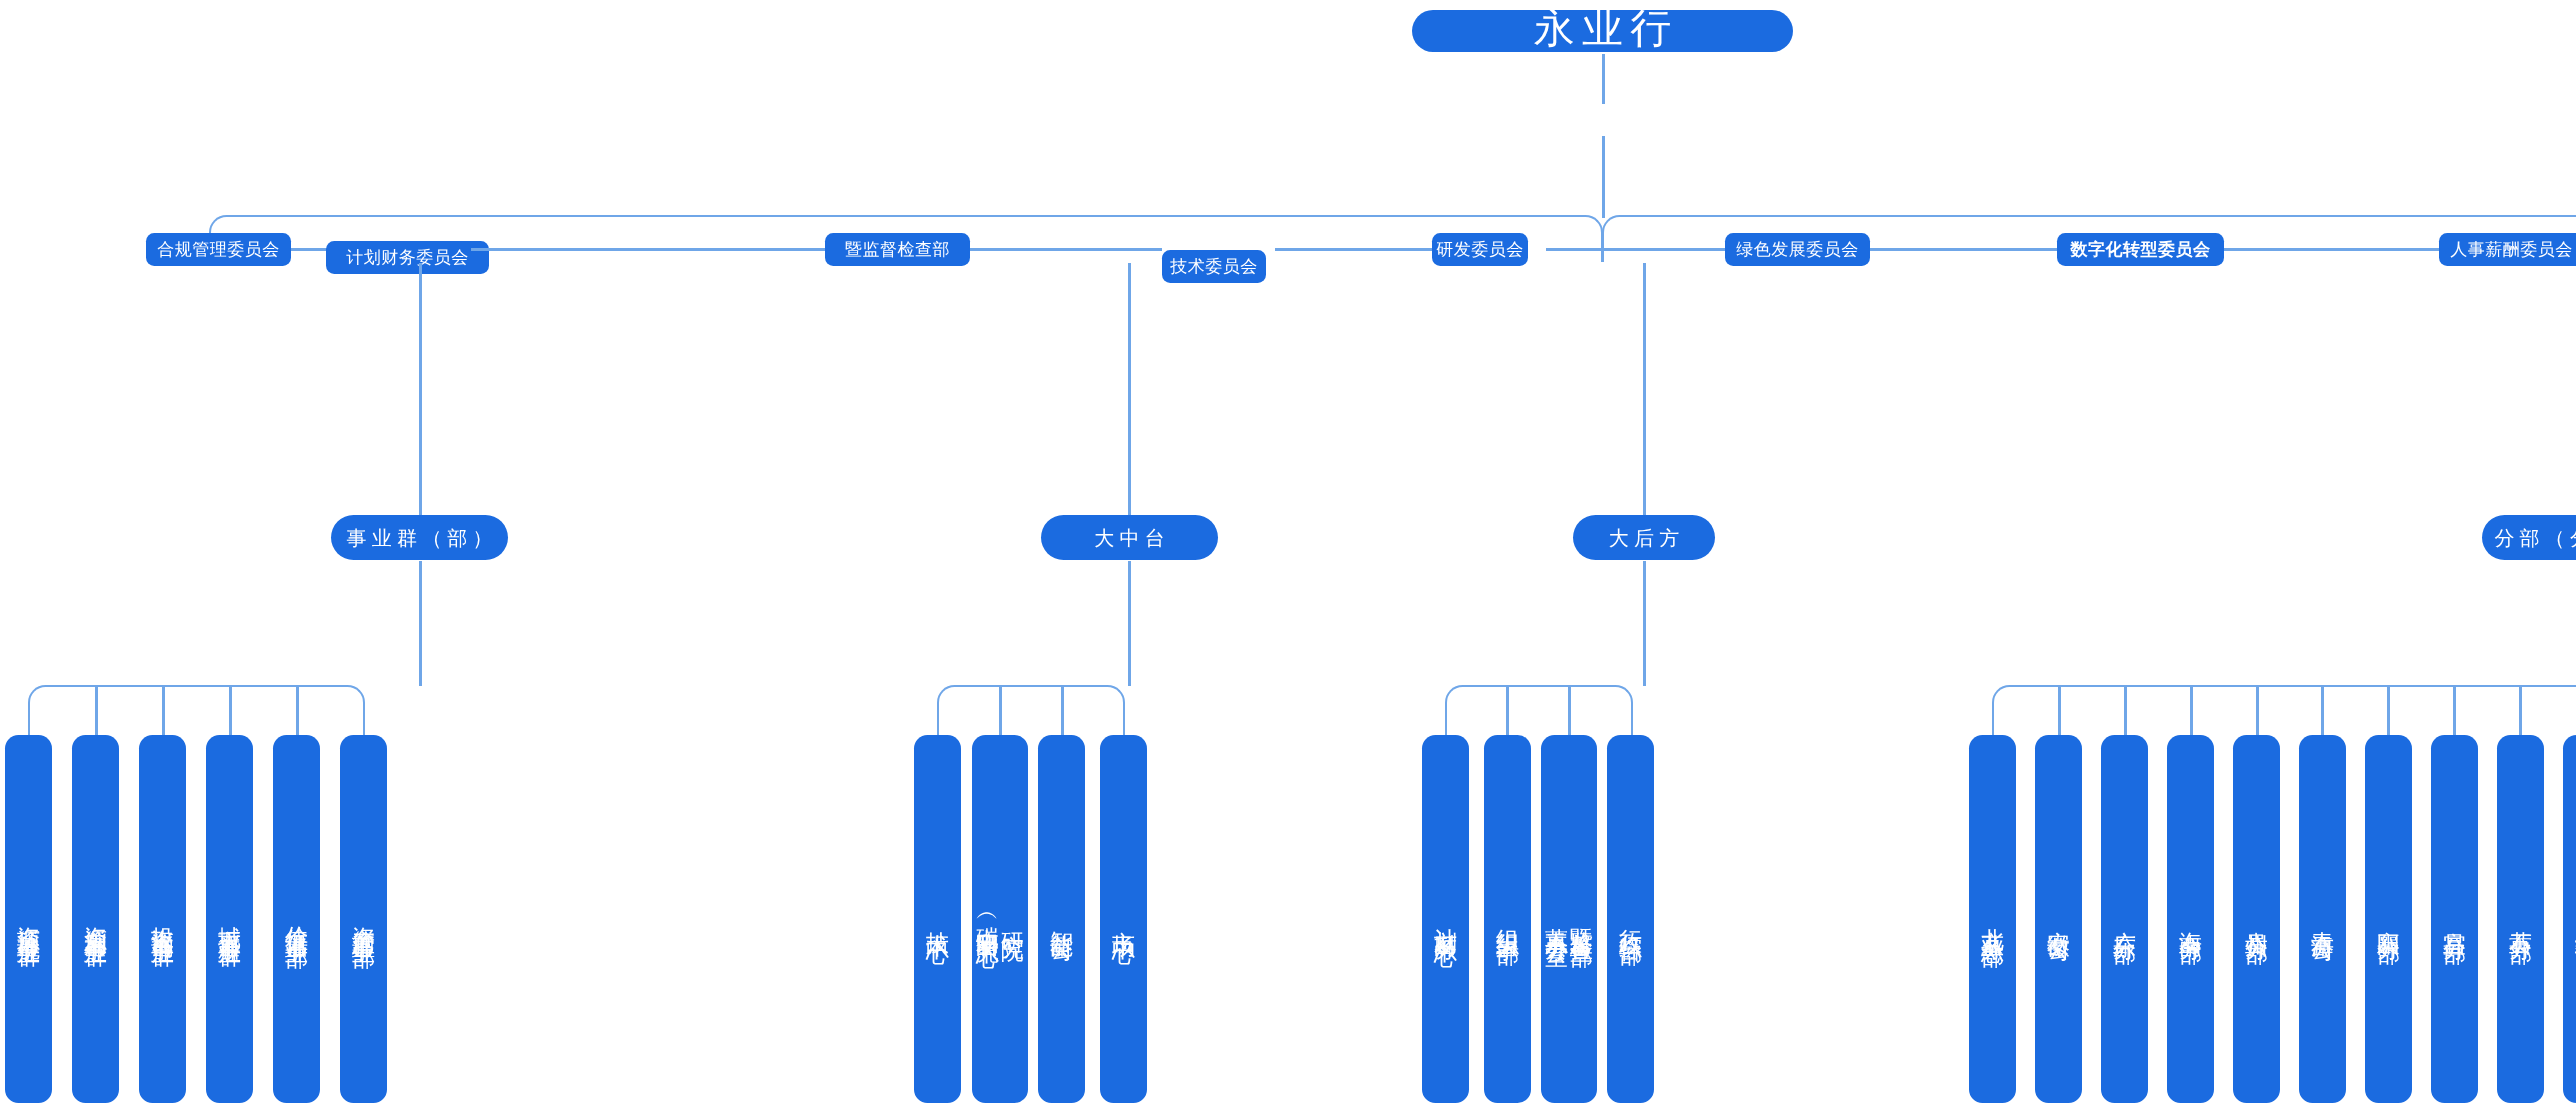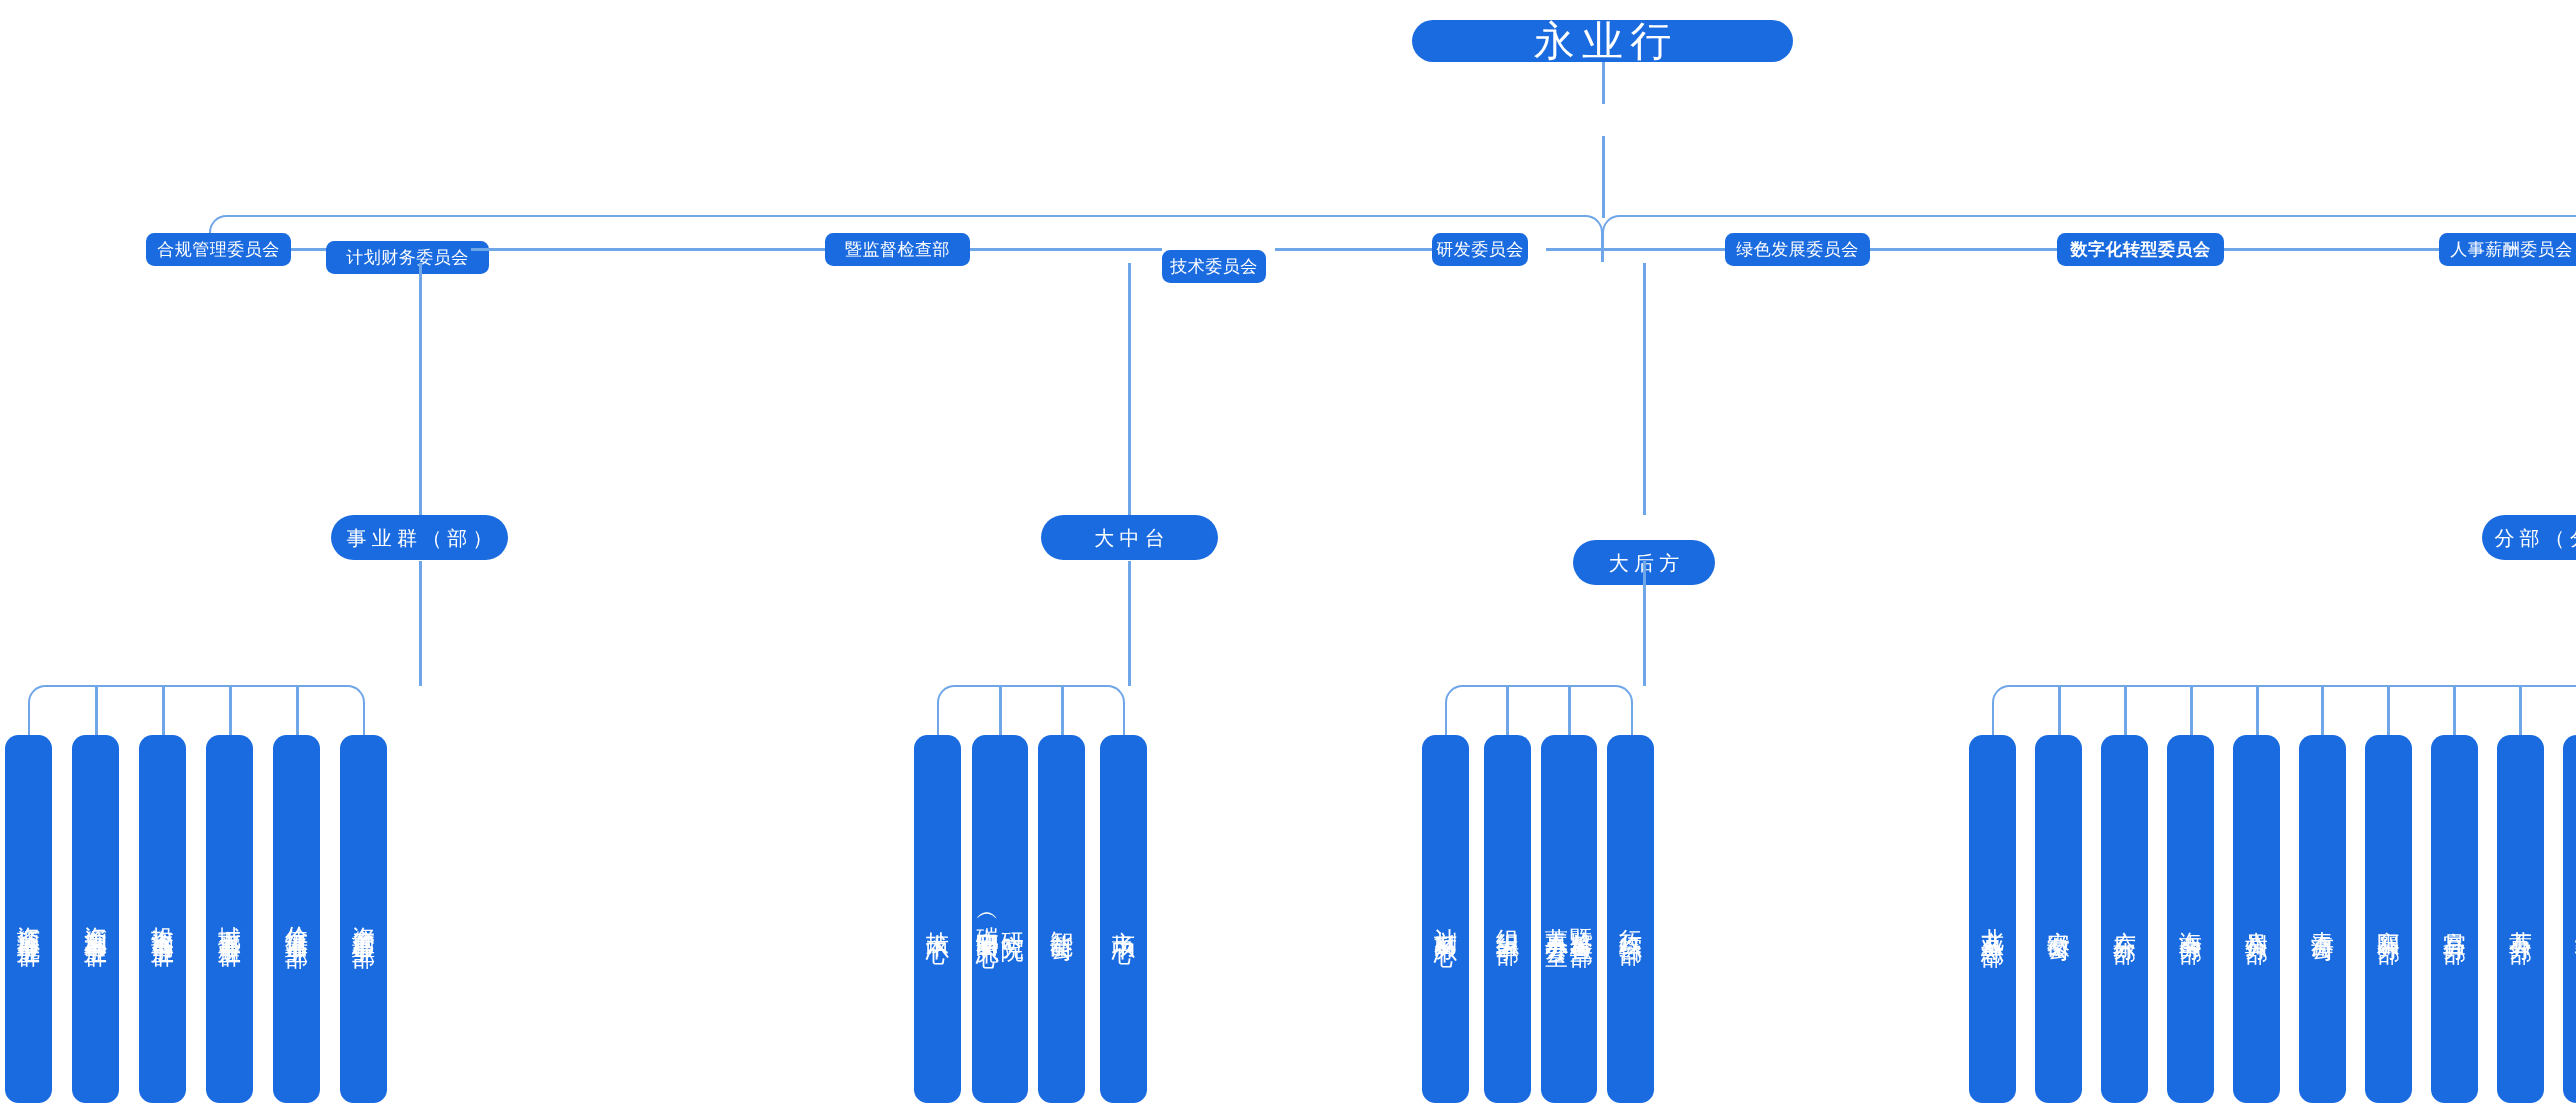--- a/index.html
+++ b/index.html
@@ -87,21 +87,21 @@
   <div>
 
     <div class="vline" style="left:1602px;top:54px;height:50px;"></div>
 
     <div class="vline" style="left:1602px;top:136px;height:82px;"></div>
 
     <div class="bus" style="left:209px;top:215px;width:1394px;height:47px;"></div>
     <div class="bus" style="left:1602px;top:215px;width:1232px;height:47px;"></div>
   </div>
 
-  <div class="node root" style="left:1412px;top:20px;width:381px;height:42px;">
+  <div class="node root" style="left:1412px;top:10px;width:381px;height:42px;font-family:Liberation Mono, monospace;">
     <span>永业行</span>
   </div>
 
   <div id="committee-row">
       <div class="node committee" style="left: 146px; top: 233px; width: 145px;">
         <span>合规管理委员会</span>
       </div>
       <div class="hline thick" style="left: 291px; top: 248px; width: 36px;"></div>
       <div class="node committee" style="left: 326px; top: 241px; width: 163px;">
         <span>计划财务委员会</span>
@@ -177,21 +177,21 @@
           <span style="writing-mode: vertical-rl; text-orientation: upright; letter-spacing: 3.1px; font-size: 23px;">研究院</span>
         </span>
       </div>
       <div class="drop" style="left: 1061px; top: 685px; height: 50px;"></div>
       <div class="node leaf" style="left: 1038px; top: 735px; width: 47px; height: 368px;">
         <span class="vtext">智能公司</span>
       </div>
       <div class="node leaf" style="left: 1100px; top: 735px; width: 47px; height: 368px;">
         <span class="vtext">市场中心</span>
       </div>
-      <div class="node group" style="left: 1573px; top: 515px; width: 142px; height: 45px; margin-top: 25px;">
+      <div class="node group" style="left: 1573px; top: 515px; width: 142px; height: 45px;">
         <span>大后方</span>
       </div>
       <div class="vline" style="left: 1643px; top: 263px; height: 252px;"></div>
       <div class="vline" style="left: 1643px; top: 561px; height: 125px;"></div>
       <div class="bus" style="left: 1445px; top: 685px; width: 188px; height: 50px;"></div>
       <div class="node leaf" style="left: 1422px; top: 735px; width: 47px; height: 368px;">
         <span class="vtext">计划财务中心</span>
       </div>
       <div class="drop" style="left: 1506px; top: 685px; height: 50px;"></div>
       <div class="node leaf" style="left: 1484px; top: 735px; width: 47px; height: 368px;">

